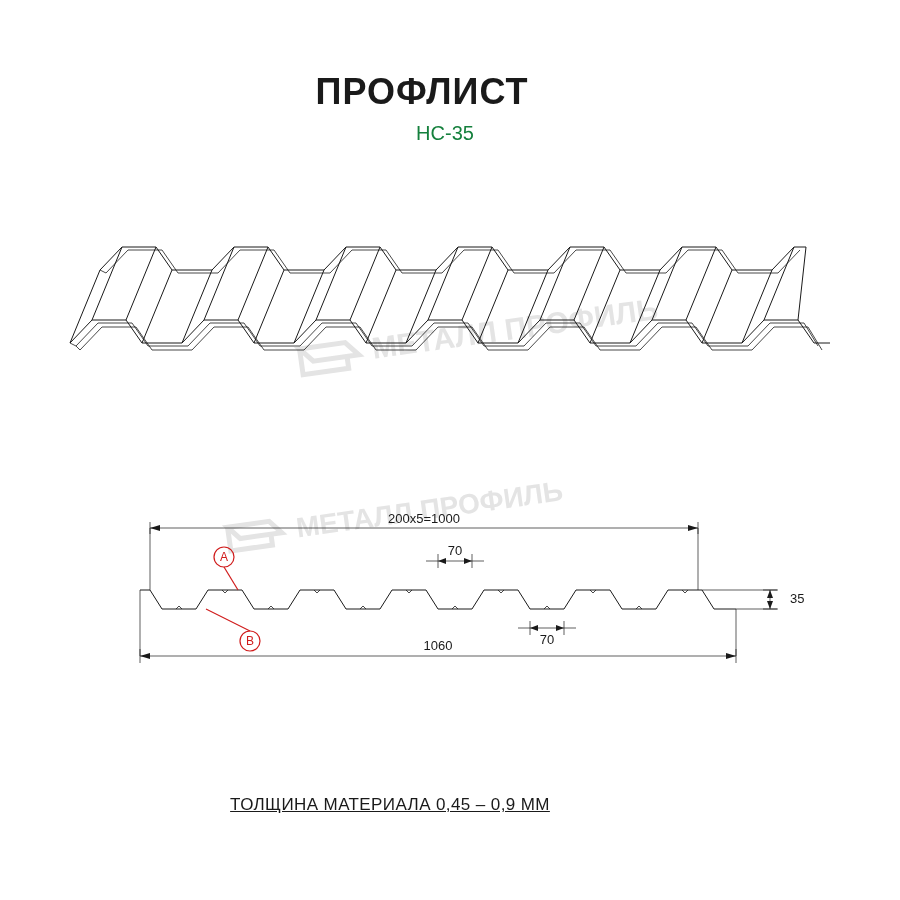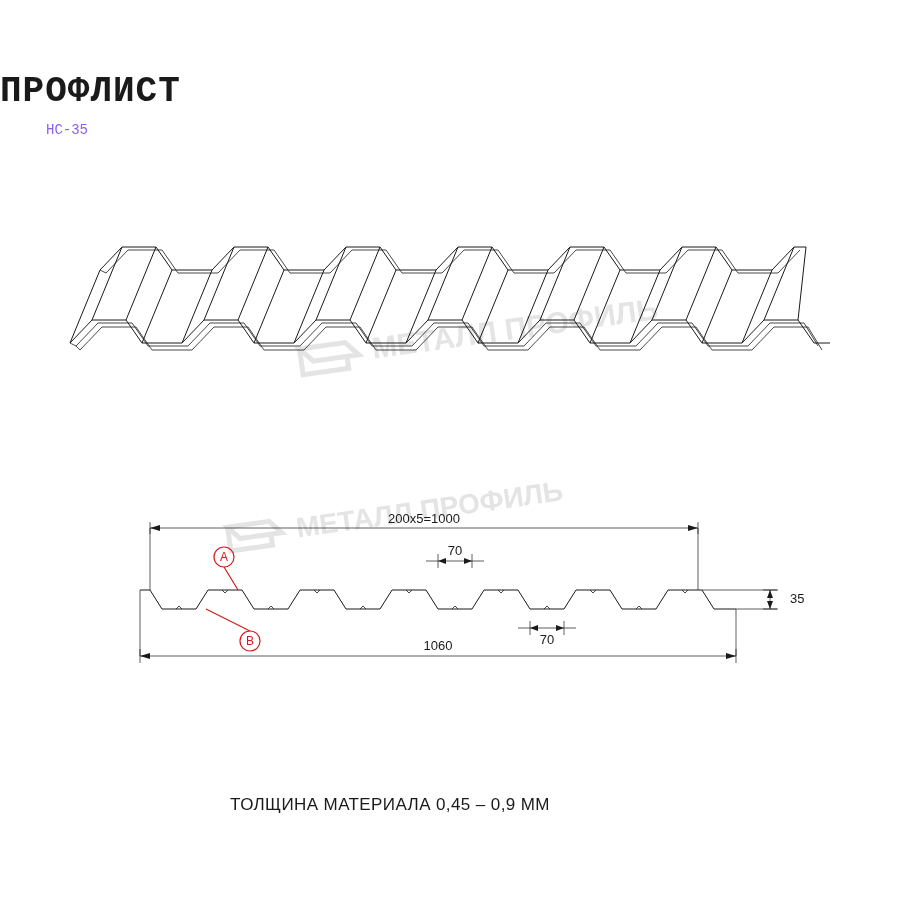--- a/index.html
+++ b/index.html
@@ -18,34 +18,33 @@
   .page {
     position: relative;
     width: 900px;
     height: 900px;
   }
   .title-block {
     position: absolute;
     top: 72px;
     left: 0;
     width: 844px;
-    text-align: left;
-    font-family: Liberation Mono, monospace;
+    text-align: center;
   }
   .title {
     font-size: 36px;
     font-weight: bold;
     letter-spacing: 1px;
     color: #1a1a1a;
     line-height: 1.1;
   }
   .subtitle {
     margin-top: 10px;
-    font-size: 14px;
-    color: #8b5cf6;
+    font-size: 20px;
+    color: #15803d;
     margin-left: 46px;
   }
   .iso-wrap {
     position: absolute;
     top: 225px;
     left: 60px;
     width: 790px;
     height: 175px;
   }
   .section-wrap {
@@ -57,20 +56,21 @@
   }
   .footer {
     position: absolute;
     top: 795px;
     left: 0;
     width: 780px;
     text-align: center;
     font-size: 17px;
     letter-spacing: 0.4px;
     color: #1a1a1a;
+    text-decoration: underline;
   }
   .wm {
     position: absolute;
     pointer-events: none;
     user-select: none;
   }
   .wm-1 { top: 278px; left: 292px; }
   .wm-2 { top: 462px; left: 222px; }
   svg { display: block; overflow: visible; }
   .ln { fill: none; stroke: #1a1a1a; stroke-width: 1; }

